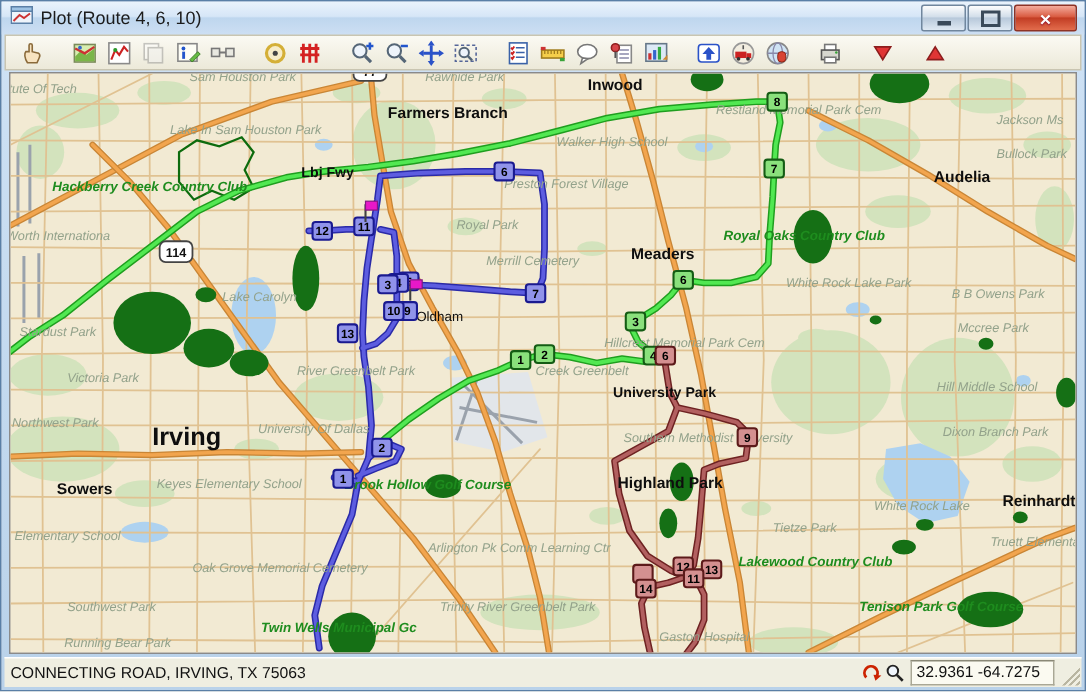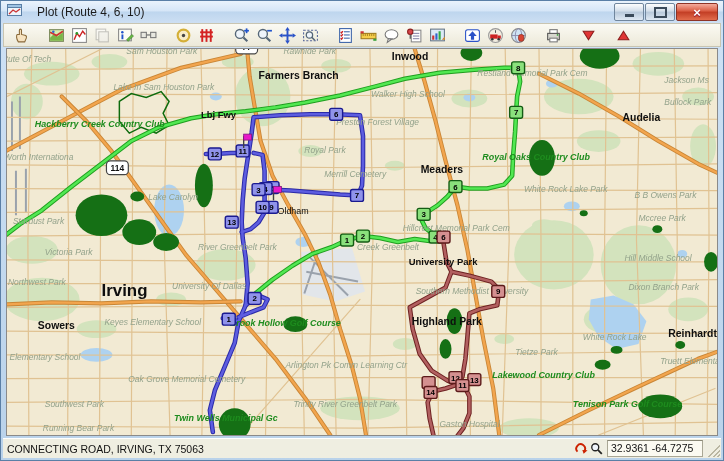--- a/index.html
+++ b/index.html
@@ -1,21 +1,21 @@
 <!DOCTYPE html>
 <html><head>
 <meta charset="utf-8">
 <style>
   html,body{margin:0;padding:0;background:#fff;font-family:"Liberation Sans",sans-serif;}
   .window{position:relative;width:724px;height:461px;background:linear-gradient(#cfe2f5,#b9d2ea);
     border:1px solid #5a7fa6;box-sizing:border-box;overflow:hidden;}
   
   .titlebar{position:absolute;top:0;left:0;right:0;height:22px;display:flex;align-items:center;
     padding-left:6px;background:linear-gradient(#eaf3fc 0%,#d6e6f7 45%,#bed6ee 50%,#cddff3 100%);}
-  .title{font-size:12px;color:#1c1c1c;margin-left:15px;}
+  .title{font-size:12px;color:#1c1c1c;margin-left:5px;}
   .winbtns{position:absolute;top:2px;right:5px;display:flex;}
   .wbtn{width:28px;height:16px;border:1px solid #70869d;border-radius:2px;margin-left:1px;
     background:linear-gradient(#fdfdfd,#d2deea 45%,#b7c8da 50%,#dfe9f3);display:flex;align-items:center;justify-content:center;}
   .wbtn.close{width:40px;background:linear-gradient(#f4ab9c,#d95b41 45%,#c23d24 50%,#e26c4c);border-color:#8d3326;}
   .glyph-min{width:9px;height:3px;background:#3a4a5a;margin-top:7px;}
   .glyph-max{width:9px;height:7px;border:2px solid #3a4a5a;}
   .glyph-close{color:#fff;font-weight:bold;font-size:13px;line-height:13px;text-shadow:0 1px 1px #802;}
   
   .toolbar{position:absolute;top:22px;left:2px;right:2px;height:24px;display:flex;align-items:center;
     padding-left:6px;background:linear-gradient(#fbfaf3,#ece9d9);border:1px solid #c9c5b1;box-sizing:border-box;}

